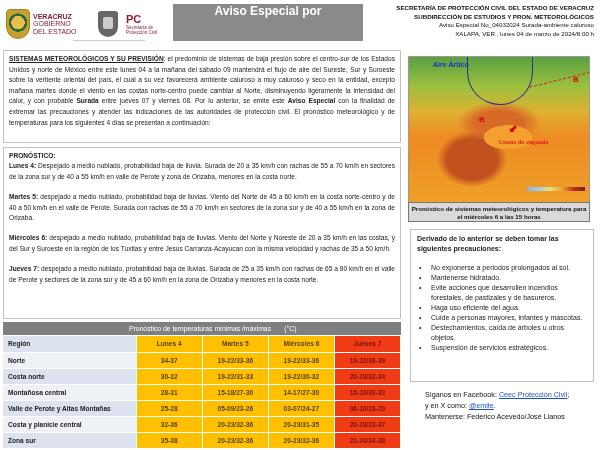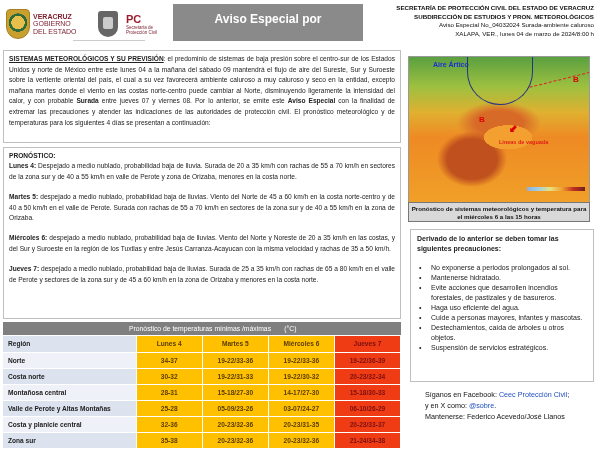--- a/index.html
+++ b/index.html
@@ -11,21 +11,21 @@
   .shield { width: 24px; height: 30px; border-radius: 4px 4px 12px 12px; background: radial-gradient(circle at 50% 45%, #e6c04a 0 35%, #2e6a3a 36% 48%, #c8a030 49% 100%); border: 1px solid #a98020; }
   .ver-text { font-size: 7px; line-height: 7.5px; color: #7a1c2c; }
   .ver-text b { font-weight: bold; }
   .logo-pc { position: absolute; left: 98px; top: 8px; width: 70px; height: 32px; display: flex; align-items: center; gap: 8px; }
   .pc-shield { width: 20px; height: 26px; background: #666; border-radius: 3px 3px 10px 10px; position: relative; }
   .pc-shield::after { content: ""; position: absolute; left: 5px; top: 6px; width: 10px; height: 12px; background: #ccc; border-radius: 2px; }
   .pc-text .pc { color: #9a1c2c; font-weight: bold; font-size: 11px; line-height: 11px; }
   .pc-text .sub { font-size: 4.5px; color: #7a1c2c; line-height: 5px; }
   .header-line { position: absolute; left: 73px; top: 40px; width: 72px; height: 1px; background: #ccc; }
 
-  .title-box { position: absolute; left: 173px; top: 4px; width: 190px; height: 37px; background: #8a8a8a; color: #fff; text-align: center; font-weight: bold; font-size: 12px; line-height: 15px; padding-top: 8px; }
+  .title-box { position: absolute; left: 173px; top: 4px; width: 190px; height: 37px; background: #8a8a8a; color: #fff; text-align: center; font-weight: bold; font-size: 12px; line-height: 15px; padding-top: 0; }
 
   .agency { position: absolute; right: 6px; top: 4px; width: 238px; text-align: right; font-size: 6.2px; line-height: 8.6px; color: #111; }
   .agency .bold { font-weight: bold; }
 
   
   .box { position: absolute; border: 1px solid #bfbfbf; background: #fff; }
   .sistemas { left: 3px; top: 50px; width: 398px; height: 93px; padding: 3px 5px; font-size: 6.6px; line-height: 10.6px; text-align: justify; }
   .sistemas .head { font-weight: bold; text-decoration: underline; }
   .sistemas b { font-weight: bold; }
 
@@ -66,21 +66,21 @@
 
   
   .precauciones { left: 410px; top: 229px; width: 184px; height: 153px; padding: 4px 6px; font-size: 7px; line-height: 10px; }
   .precauciones .ptitle { font-weight: bold; margin-bottom: 9px; }
   .precauciones ul { list-style: none; }
   .precauciones li { position: relative; padding-left: 14px; }
   .precauciones li::before { content: "•"; position: absolute; left: 2px; }
 
   
   .footer { position: absolute; left: 425px; top: 389px; width: 175px; font-size: 7.2px; line-height: 11px; color: #111; }
-  .footer a { color: #1f4fbf; }
+  .footer a { color: #1f4fbf; text-decoration: underline; }
 </style>
 </head>
 <body>
 
 <div class="logo-veracruz">
   <div class="shield"></div>
   <div class="ver-text">
     <b>VERACRUZ</b><br>
     <span>GOBIERNO</span><br>
     <span>DEL ESTADO</span>
@@ -196,15 +196,15 @@
     <li>Evite acciones que desarrollen incendios forestales, de pastizales y de basureros.</li>
     <li>Haga uso eficiente del agua.</li>
     <li>Cuide a personas mayores, infantes y mascotas.</li>
     <li>Destechamientos, caída de árboles u otros objetos.</li>
     <li>Suspensión  de servicios estratégicos.</li>
   </ul>
 </div>
 
 <div class="footer">
   <div><span>Síganos en Facebook: </span><a>Ceec Protección Civil</a><span>;</span></div>
-  <div><span>y en X como: </span><a>@sobre</a><span>.</span></div>
+  <div><span>y en X como: </span><a>@emite</a><span>.</span></div>
   <div>Mantenerse: Federico Acevedo/José Llanos</div>
 </div>
 
 </body></html>

